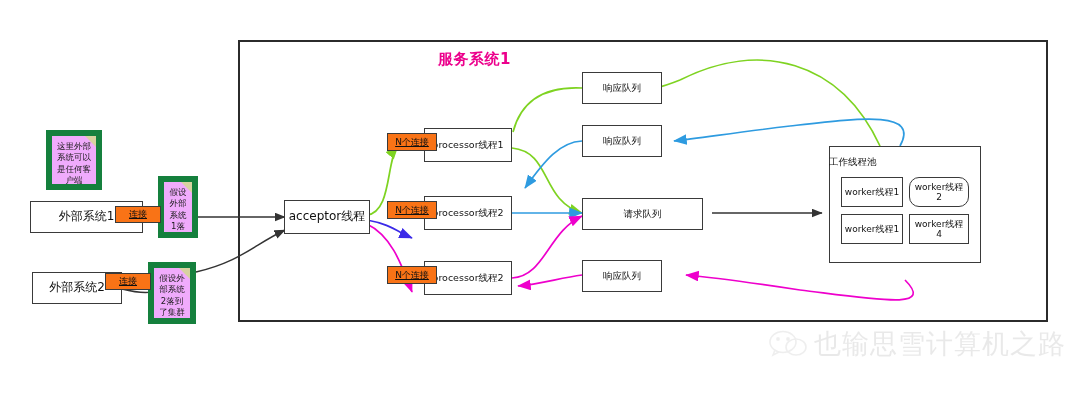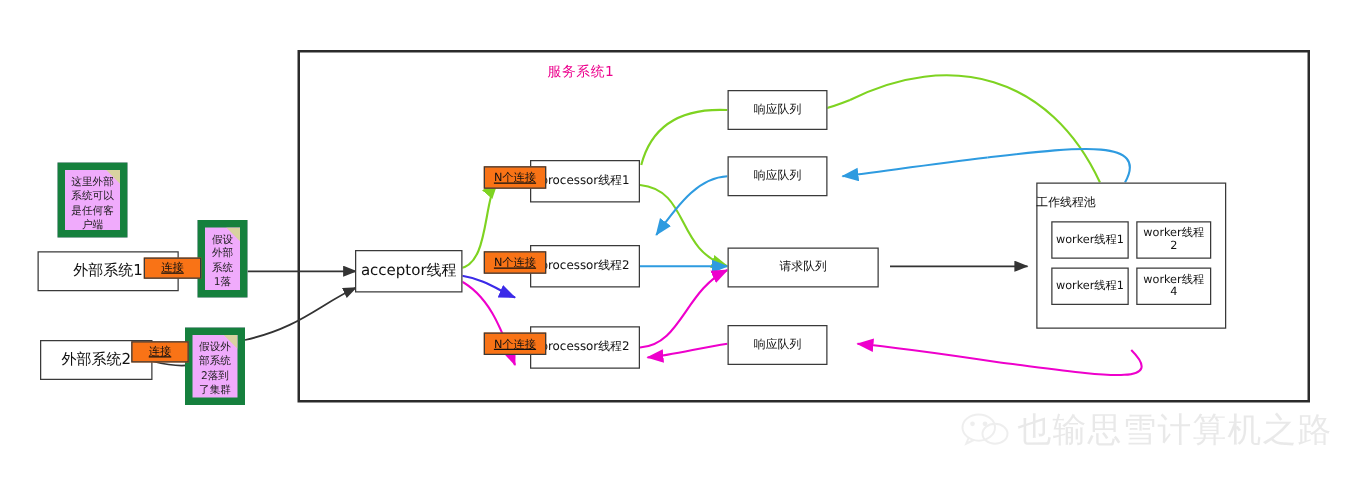--- a/index.html
+++ b/index.html
@@ -47,22 +47,22 @@
   .container-box {
     position: absolute;
     box-sizing: border-box;
     border: 2px solid #2b2b2b;
     background: transparent;
     z-index: 0;
   }
   .container-title {
     position: absolute;
     color: #ec008c;
-    font-weight: normal;
-    font-size: 11px;
+    font-weight: bold;
+    font-size: 15px;
     letter-spacing: 0.5px;
     z-index: 4;
     white-space: nowrap;
   }
 
   
   .note {
     position: absolute;
     box-sizing: border-box;
     background: #f0abfc;
@@ -265,21 +265,21 @@
   <div class="node f95" style="left:582px; top:260px; width:80px; height:32px;">
     <span>响应队列</span>
   </div>
 
   <div class="node" style="left:829px; top:146px; width:152px; height:117px; display:block;"></div>
   <div class="pool-title" style="left:829px; top:156px; width:152px;">工作线程池</div>
 
   <div class="node f9" style="left:841px; top:177px; width:62px; height:30px;">
     <span>worker线程1</span>
   </div>
-  <div class="node f9" style="left:909px; top:177px; width:60px; height:30px;">
+  <div class="node f9" style="left:909px; top:177px; width:60px; height:30px;border-radius:10px;">
     <span>worker线程2</span>
   </div>
   <div class="node f9" style="left:841px; top:214px; width:62px; height:30px;">
     <span>worker线程1</span>
   </div>
   <div class="node f9" style="left:909px; top:214px; width:60px; height:30px;">
     <span>worker线程4</span>
   </div>
 
   <div class="watermark" style="left:768px; top:326px;">

